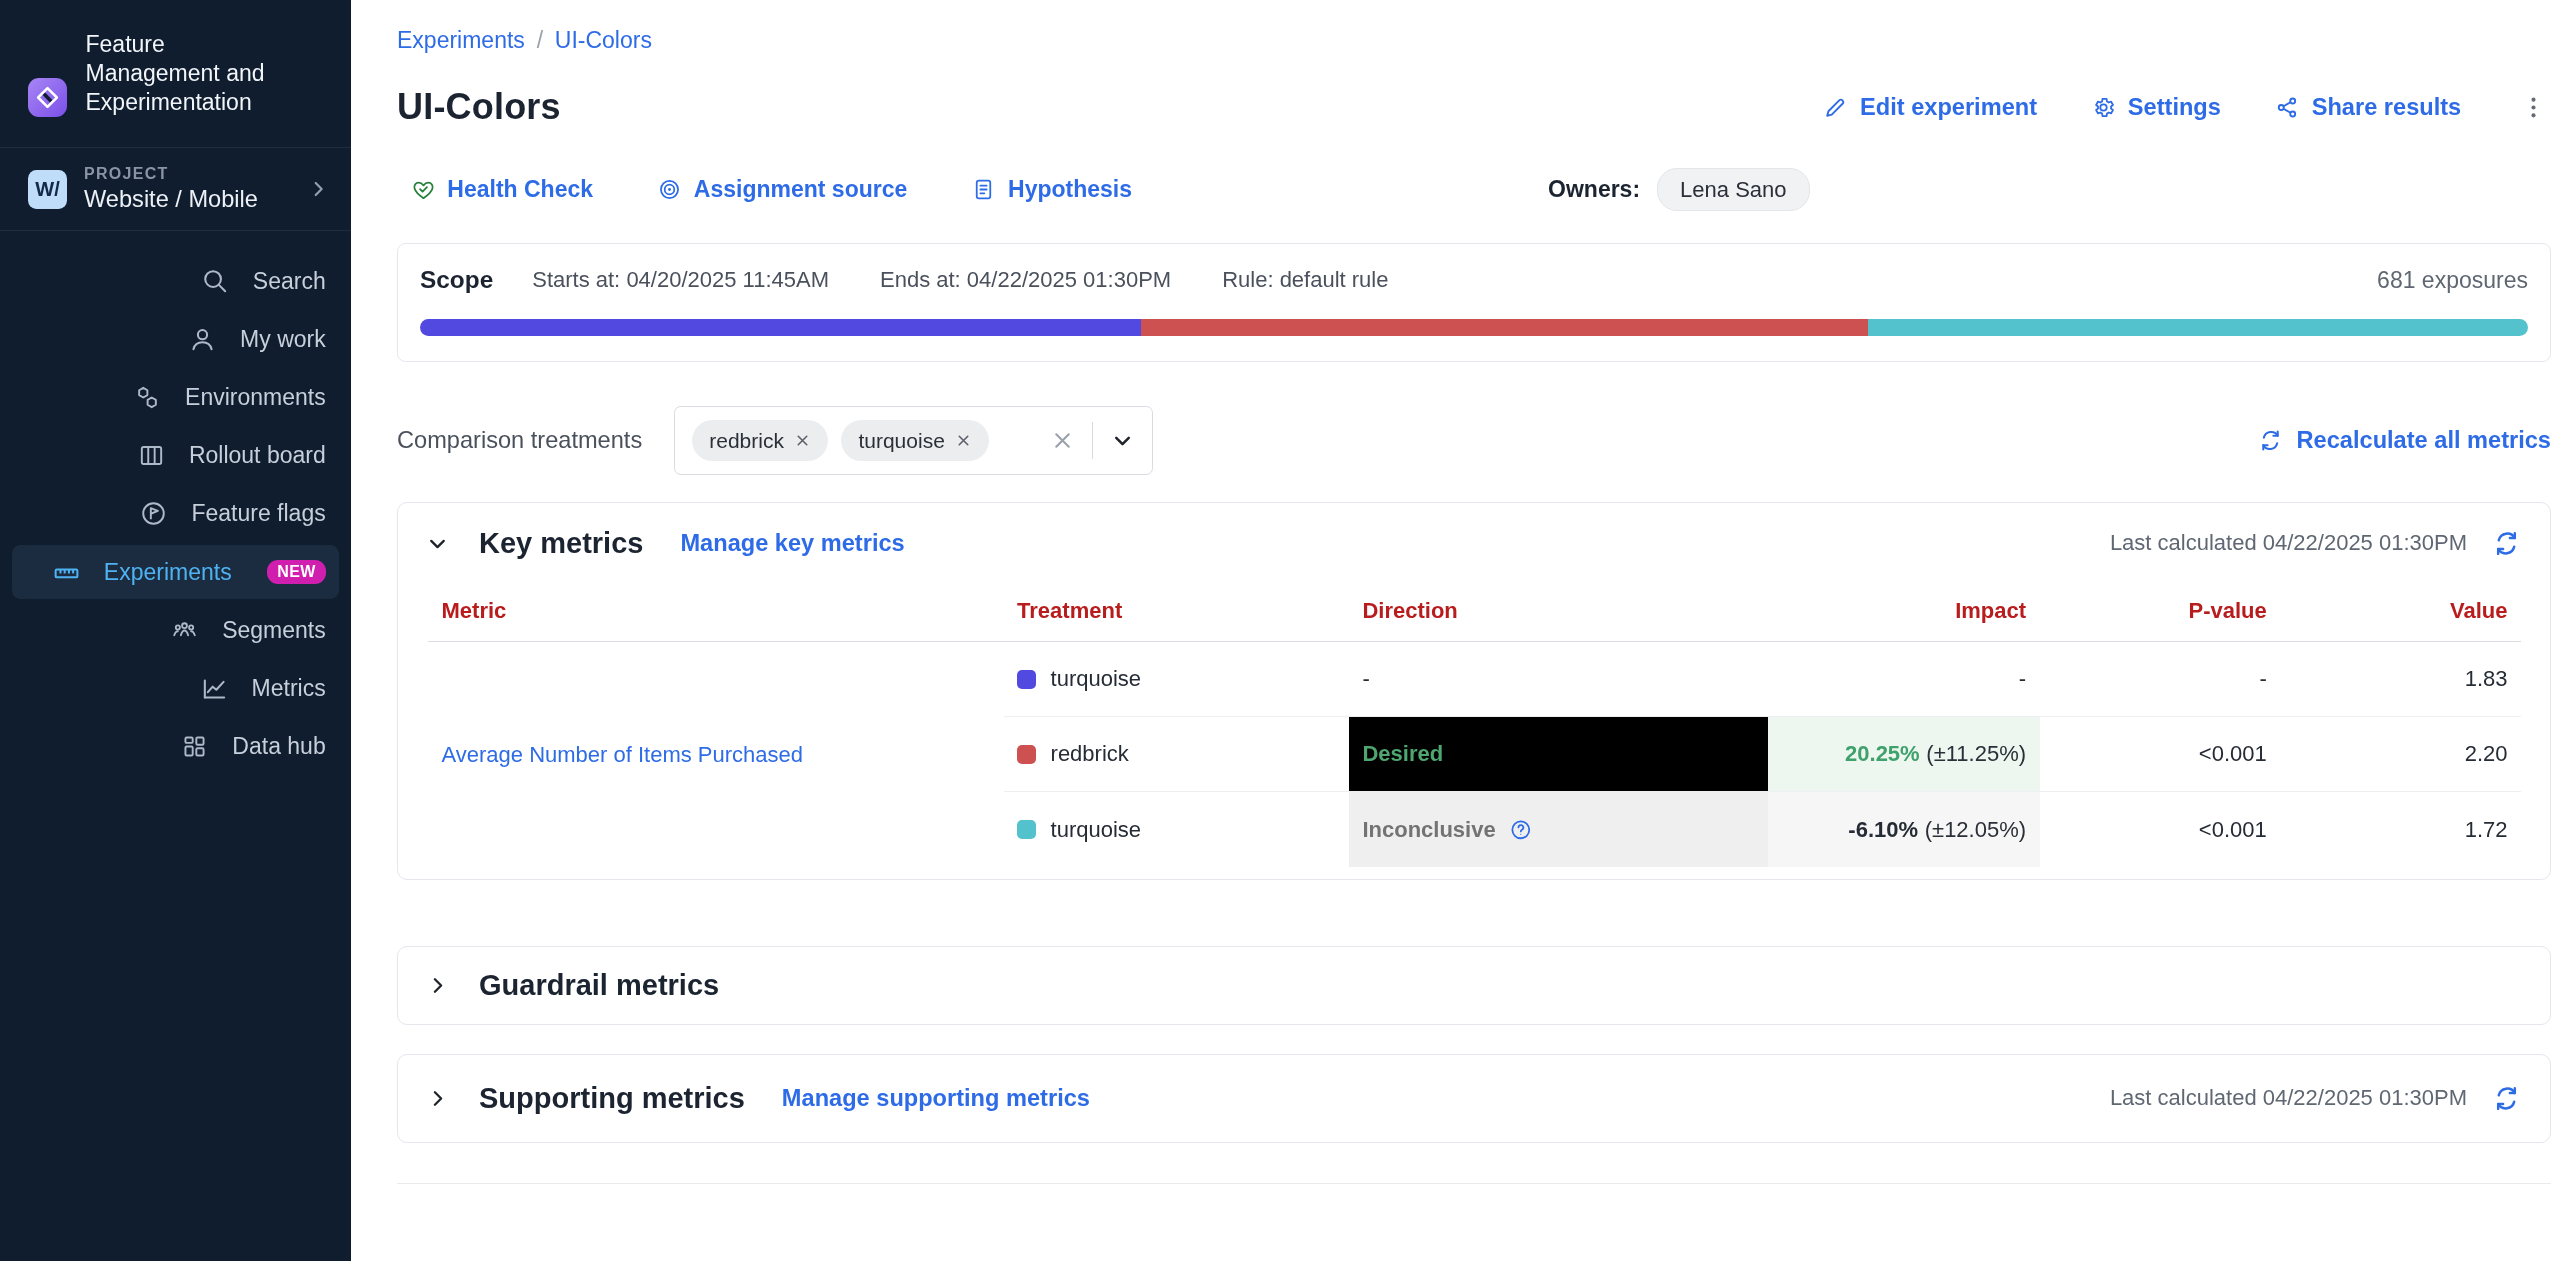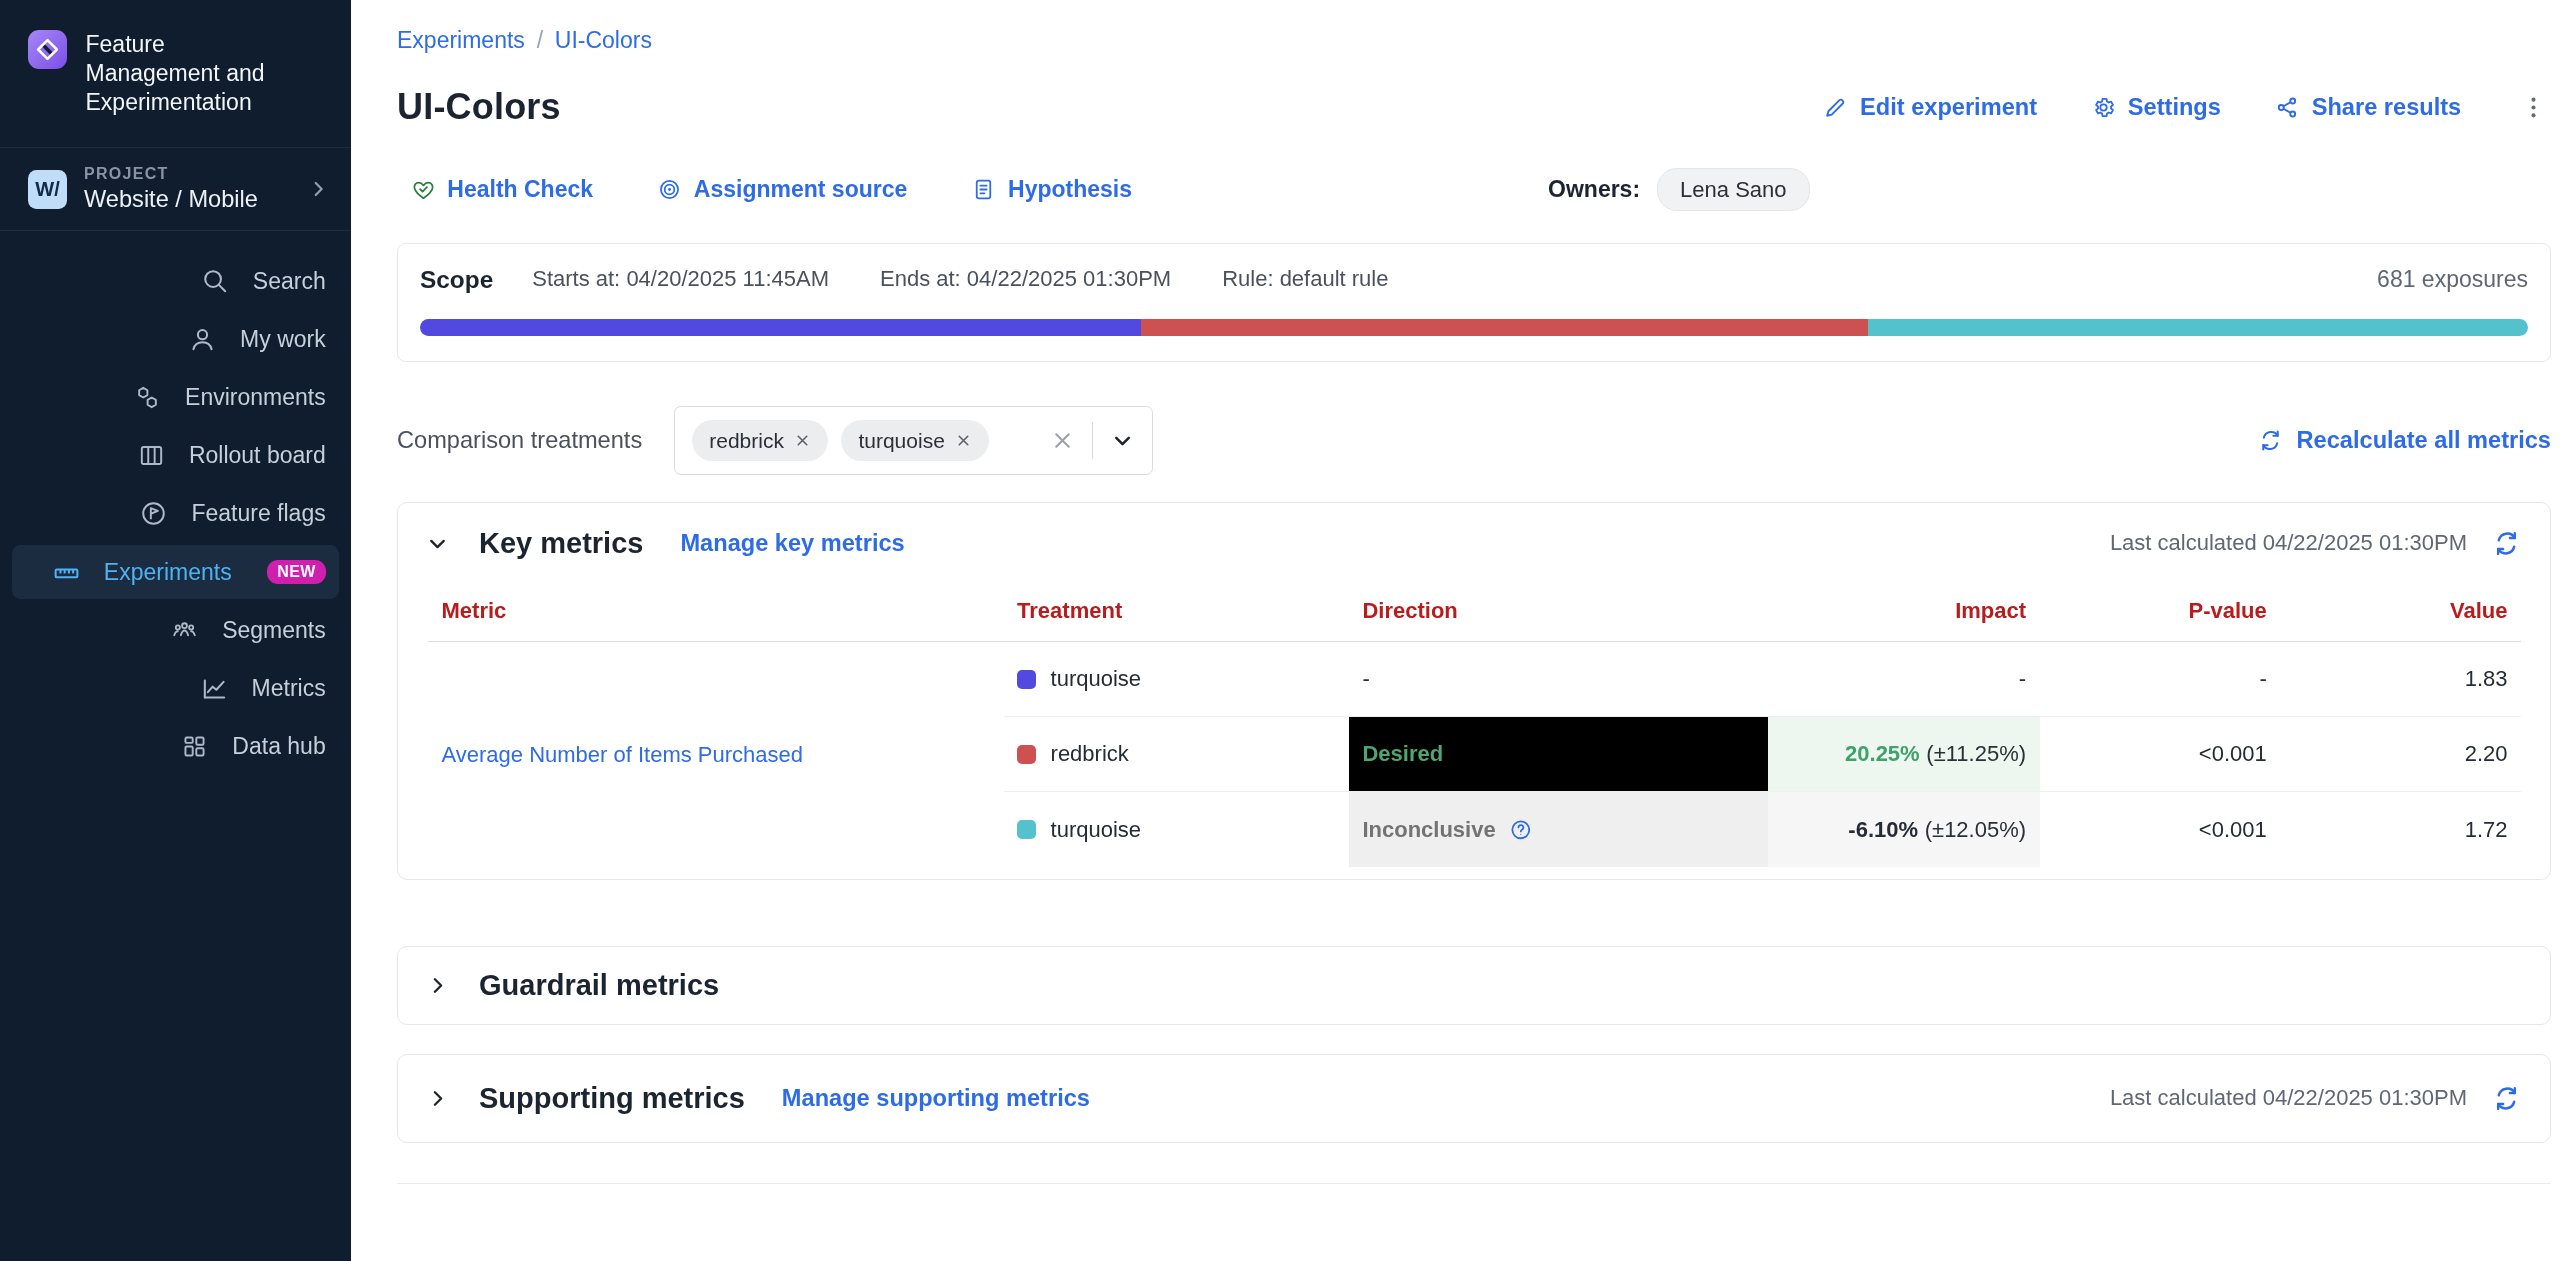--- a/index.html
+++ b/index.html
@@ -12,21 +12,21 @@
   }
   svg { display: block; }
 
   
   .sidebar {
     position: absolute; left: 0; top: 0; bottom: 0; width: 351px;
     background: #0F1D2E; color: #C7CFDB;
     display: flex; flex-direction: column;
   }
   .brand {
-    display: flex; align-items: flex-start; gap: 18.5px;
+    display: flex; align-items: flex-end; gap: 18.5px;
     padding: 30px 25px 30px 28px;
     border-bottom: 0.8px solid #1E2D3F;
     cursor: pointer;
   }
   .brand-logo {
     width: 39px; height: 39px; border-radius: 11px; flex: none;
     background: linear-gradient(135deg, #A786F5 0%, #7B4FE8 100%);
     display: flex; align-items: center; justify-content: center;
   }
   .brand-title { font-size: 23px; line-height: 29px; color: #F2F5F9; font-weight: 500; max-width: 211px; }
@@ -88,21 +88,21 @@
   .meta-link .green { color: #258139; }
   .owners { display: flex; align-items: center; margin-left: 352px; }
   .owners-label { font-size: 23px; font-weight: 700; color: #1B2430; margin-right: 17px; }
   .owner-pill {
     background: #F1F2F4; border: 0.8px solid #E3E5E9; border-radius: 20px;
     padding: 7.6px 22px; font-size: 22px; color: #2A2F38; cursor: pointer;
   }
 
   
   .scope-card { margin-top: 32px; border: 0.8px solid #E4E7EC; border-radius: 8.4px; padding: 22px 22px 25px 22px; }
-  .scope-row { display: flex; align-items: flex-start; }
+  .scope-row { display: flex; align-items: center; }
   .scope-title { font-size: 24.4px; font-weight: 700; color: #1B2430; margin-right: 39px; }
   .scope-detail { font-size: 22px; color: #4A515C; margin-right: 51px; }
   .scope-exposures { margin-left: auto; font-size: 23px; color: #5F6772; }
   .dist-bar { margin-top: 25px; height: 17px; border-radius: 8.4px; overflow: hidden; display: flex; }
   .dist-seg { height: 100%; }
   .legend { margin-top: 32px; display: flex; justify-content: center; gap: 93px; font-size: 23px; color: #232A33; }
   .legend-item { display: flex; align-items: center; }
   .legend-sw { width: 22px; height: 22px; border-radius: 5.9px; margin-right: 13.5px; flex: none; }
   .legend-suffix:not(:empty) { margin-left: 8.4px; font-weight: 700; }
 

